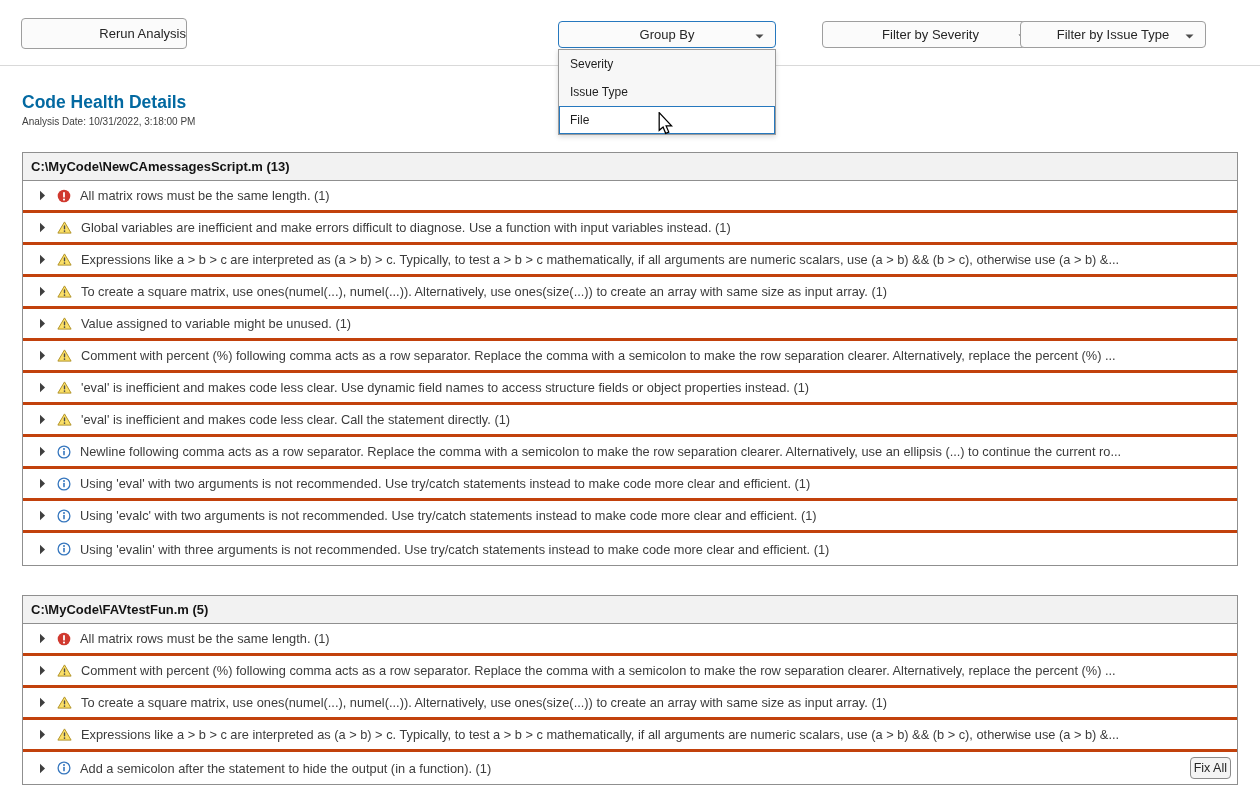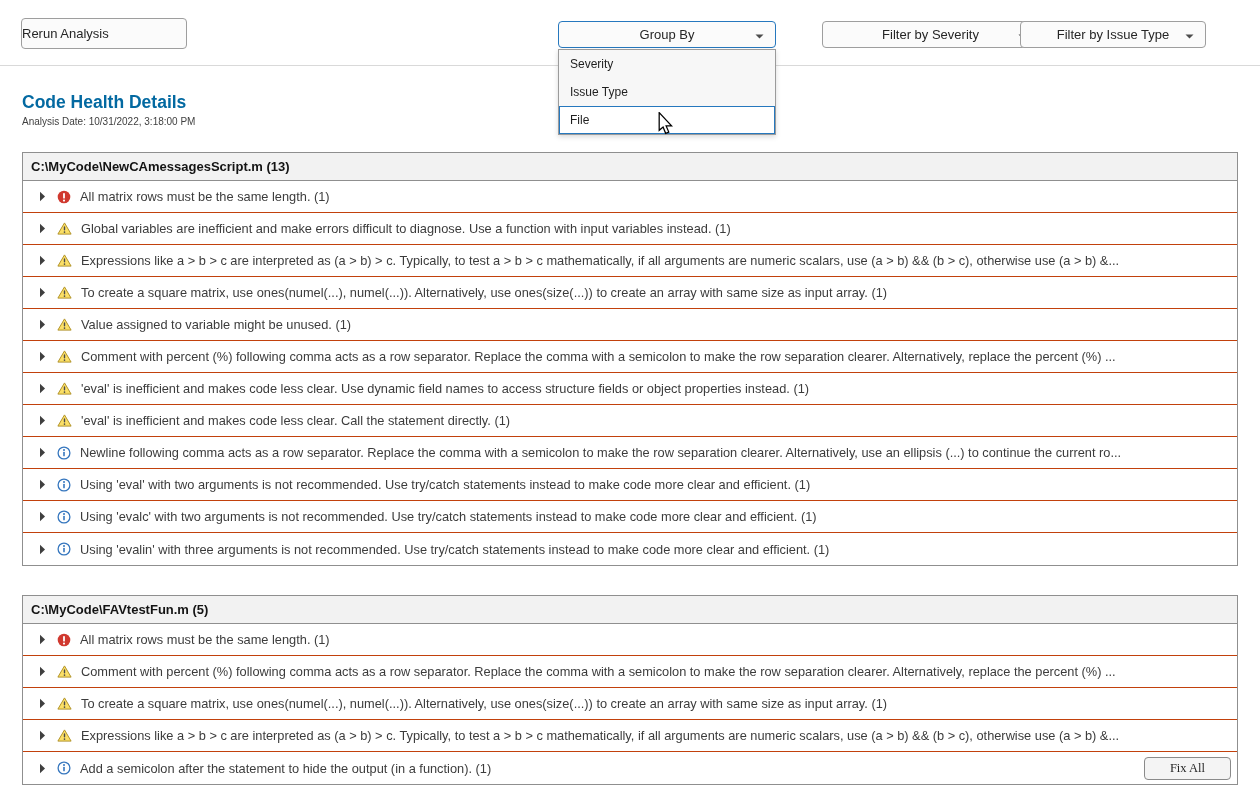--- a/index.html
+++ b/index.html
@@ -16,21 +16,21 @@
   
   .toolbar {
     position: relative;
     height: 66px;
     border-bottom: 1px solid #d9d9d9;
     z-index: 10;
     background: #fff;
   }
   .btn {
     position: absolute;
-    display: flex; align-items: center; justify-content: flex-start;
+    display: flex; align-items: center; justify-content: flex-end;
     background: #fbfbfb;
     border: 1px solid #9e9e9e;
     border-radius: 4px;
     font-size: 13px;
     color: #262626;
     cursor: default;
   }
   #rerun-btn { left: 21px; top: 18px; width: 166px; height: 31px; }
   .dropdown { padding: 0; }
   .dropdown .dd-label { flex: 1; text-align: center; }
@@ -86,40 +86,40 @@
     padding: 0 8px;
     background: #f2f2f2;
     border-bottom: 1px solid #8f8f8f;
     font-size: 13px; font-weight: bold;
     color: #141414;
   }
   .row {
     height: 32px;
     display: flex; align-items: center;
     padding: 0 6px 0 16px;
-    border-bottom: 1px solid #c2410c;
+    border-bottom: 3px solid #c2410c;
     font-size: 12.8px;
     color: #3c3c3c;
     background: #fff;
   }
   .group .row:last-child { border-bottom: none; }
   .expand { display: inline-flex; margin-right: 11px; width: 7px; }
   .sev-icon { display: inline-flex; margin-right: 9px; }
   .issue-text {
     white-space: nowrap; overflow: hidden;
     flex: 1;
   }
   .fix-btn {
     margin-left: auto;
     flex: 0 0 auto;
-    padding: 3px 25px;
+    padding: 3px 3px;
     background: #f4f4f4;
     border: 1px solid #8a8a8a;
     border-radius: 4px;
-    font-family: Liberation Serif, serif;
+    font-family: Liberation Sans, sans-serif;
     font-size: 12.5px;
     color: #262626;
   }
 
   
   .cursor {
     position: absolute;
     left: 657px; top: 112px;
     z-index: 30;
     pointer-events: none;

